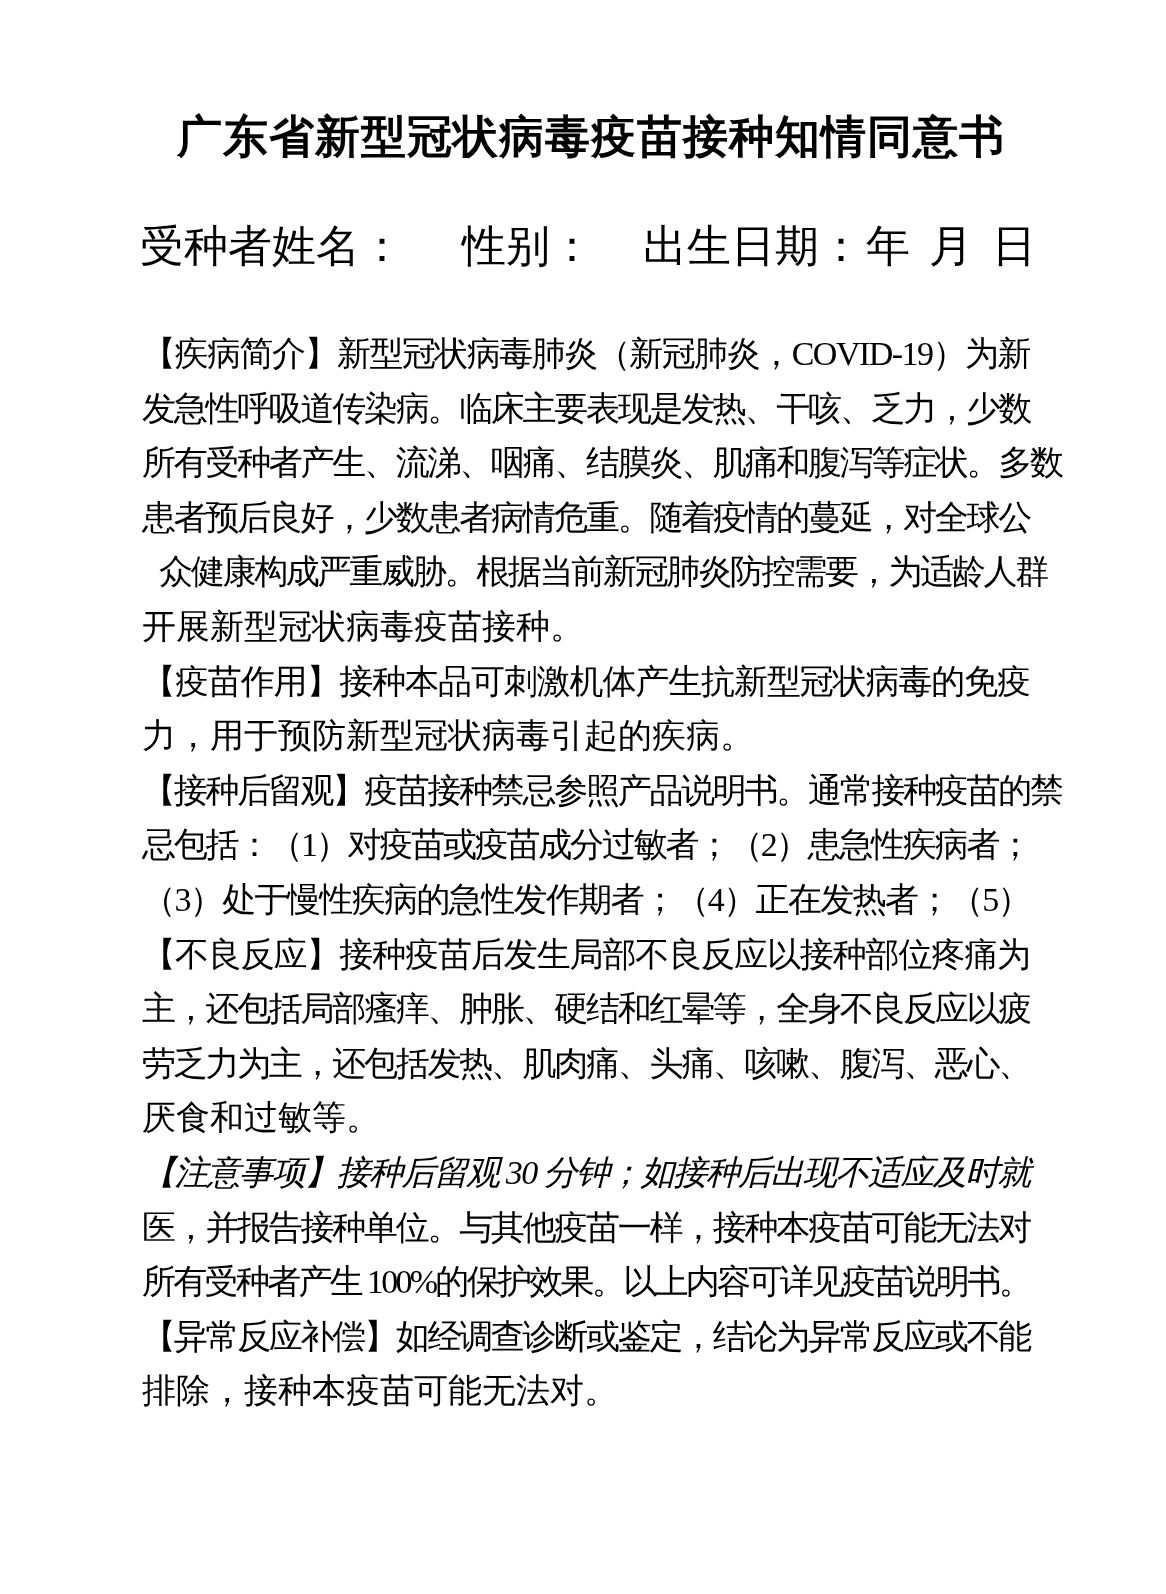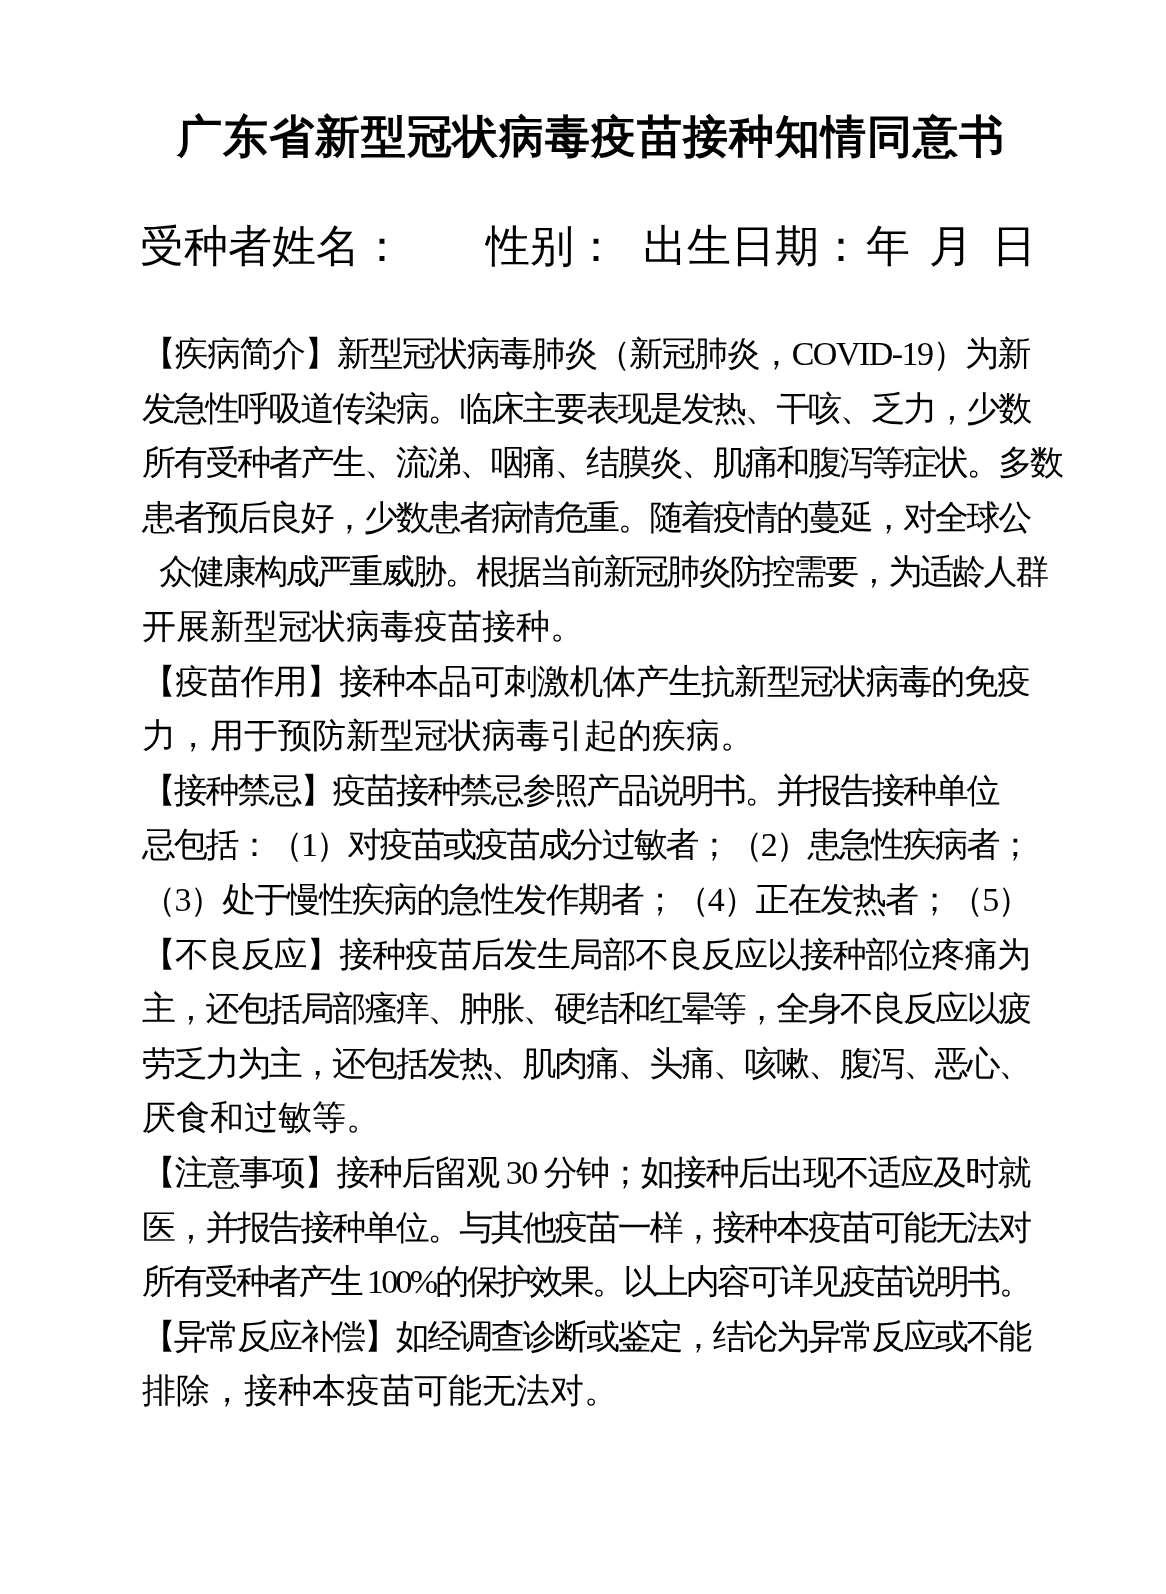--- a/index.html
+++ b/index.html
@@ -39,21 +39,21 @@
     font-size: 44px;
     line-height: 50px;
     font-weight: 400;
   }
   .info-line .f {
     position: absolute;
     top: 0;
     white-space: nowrap;
   }
   .f-name  { left: 140px; }
-  .f-sex   { left: 486px; }
+  .f-sex   { left: 462px; }
   .f-birth { left: 643px; }
   .f-year  { left: 866px; }
   .f-month { left: 929px; }
   .f-day   { left: 992px; }
   .doc-body {
     position: absolute;
     top: 327px;
     left: 142px;
     width: 888px;
   }
@@ -87,27 +87,27 @@
 
   <div class="doc-body" id="doc-body">
       <div class="line just"><span style="letter-spacing: -1.51562px;">【疾病简介】新型冠状病毒肺炎（新冠肺炎，COVID-19）为新</span></div>
       <div class="line just"><span style="letter-spacing: -2.28571px;">发急性呼吸道传染病。临床主要表现是发热、干咳、乏力，少数</span></div>
       <div class="line just"><span style="letter-spacing: -2.28571px;">所有受种者产生、流涕、咽痛、结膜炎、肌痛和腹泻等症状。多数</span></div>
       <div class="line just"><span style="letter-spacing: -2.28571px;">患者预后良好，少数患者病情危重。随着疫情的蔓延，对全球公</span></div>
       <div class="line just"><span style="letter-spacing: -2.28571px; margin-left: 17px;">众健康构成严重威胁。根据当前新冠肺炎防控需要，为适龄人群</span></div>
       <div class="line"><span>开展新型冠状病毒疫苗接种。</span></div>
       <div class="line just"><span style="letter-spacing: -1.11111px;">【疫苗作用】接种本品可刺激机体产生抗新型冠状病毒的免疫</span></div>
       <div class="line"><span>力，用于预防新型冠状病毒引起的疾病。</span></div>
-      <div class="line just"><span style="letter-spacing: -2.28571px;">【接种禁忌】疫苗接种禁忌参照产品说明书。并报告接种单位</span></div>
+      <div class="line just"><span style="letter-spacing: -2.28571px;">【接种后留观】疫苗接种禁忌参照产品说明书。通常接种疫苗的禁</span></div>
       <div class="line just"><span style="letter-spacing: -2.2069px;">忌包括：（1）对疫苗或疫苗成分过敏者；（2）患急性疾病者；</span></div>
       <div class="line just"><span style="letter-spacing: -1.62069px; text-align: right;">（3）处于慢性疾病的急性发作期者；（4）正在发热者；（5）</span></div>
       <div class="line just"><span style="letter-spacing: -1.11111px;">【不良反应】接种疫苗后发生局部不良反应以接种部位疼痛为</span></div>
       <div class="line just"><span style="letter-spacing: -2.28571px;">主，还包括局部瘙痒、肿胀、硬结和红晕等，全身不良反应以疲</span></div>
       <div class="line just"><span style="letter-spacing: -2.28571px;">劳乏力为主，还包括发热、肌肉痛、头痛、咳嗽、腹泻、恶心、</span></div>
       <div class="line"><span>厌食和过敏等。</span></div>
-      <div class="line just"><span style="letter-spacing: -1.56667px;">【注意事项】接种后留观 30 分钟；如接种后出现不适应及时就</span></div>
+      <div class="line just"><span style="letter-spacing: -1.56667px; font-style: italic;">【注意事项】接种后留观 30 分钟；如接种后出现不适应及时就</span></div>
       <div class="line just"><span style="letter-spacing: -2.28571px;">医，并报告接种单位。与其他疫苗一样，接种本疫苗可能无法对</span></div>
       <div class="line just"><span style="letter-spacing: -2.70413px;">所有受种者产生 100%的保护效果。以上内容可详见疫苗说明书。</span></div>
       <div class="line just"><span style="letter-spacing: -2.28571px;">【异常反应补偿】如经调查诊断或鉴定，结论为异常反应或不能</span></div>
       <div class="line"><span>排除，接种本疫苗可能无法对。</span></div>
     </div>
 
 </div>
 
 </body></html>

